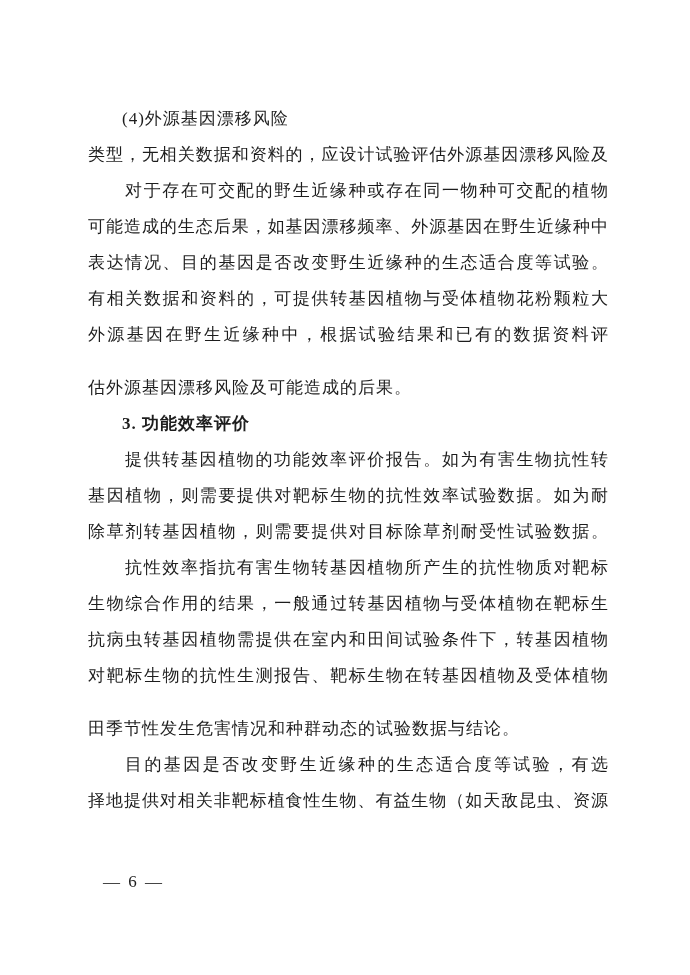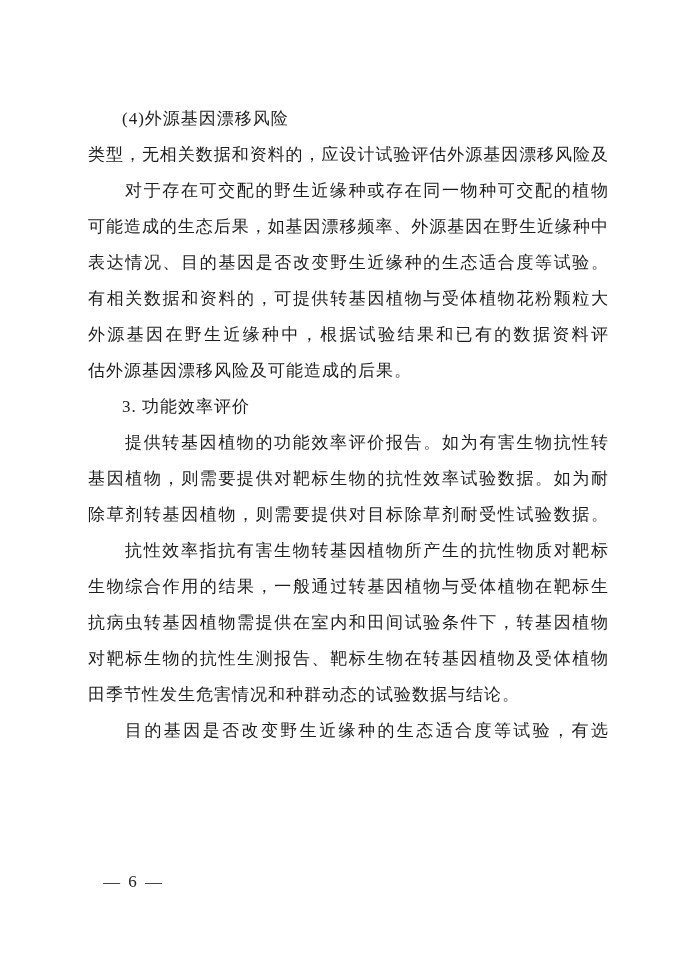--- a/index.html
+++ b/index.html
@@ -31,32 +31,33 @@
   }
   .just {
     text-align: justify;
     text-align-last: justify;
     text-justify: inter-character;
   }
   .endline {
     text-align: left;
     text-align-last: left;
     letter-spacing: 1px;
+    margin-top: 17px;
   }
   .ind {
     text-indent: 37px;
   }
   .heading {
     text-align: left;
     text-align-last: left;
     text-indent: 34px;
     letter-spacing: 1px;
   }
   .bold {
-    font-weight: normal;
+    font-weight: bold;
   }
   .page-number {
     position: absolute;
     left: 103px;
     top: 872px;
     font-size: 17px;
     letter-spacing: 2px;
     color: #1d1d1d;
   }
 </style>
@@ -83,17 +84,18 @@
     <div class="line just">除草剂转基因植物，则需要提供对目标除草剂耐受性试验数据。</div>
 
     <div class="line just ind">抗性效率指抗有害生物转基因植物所产生的抗性物质对靶标</div>
     <div class="line just">生物综合作用的结果，一般通过转基因植物与受体植物在靶标生</div>
     <div class="line just">抗病虫转基因植物需提供在室内和田间试验条件下，转基因植物</div>
     <div class="line just">对靶标生物的抗性生测报告、靶标生物在转基因植物及受体植物</div>
     <div class="line endline">田季节性发生危害情况和种群动态的试验数据与结论。</div>
 
 
     <div class="line just ind">目的基因是否改变野生近缘种的生态适合度等试验，有选</div>
+    <div class="line just">择地提供对相关非靶标植食性生物、有益生物（如天敌昆虫、资源</div>
 
   </div>
 
   <div class="page-number">— 6 —</div>
 </div>
 
 </body></html>

